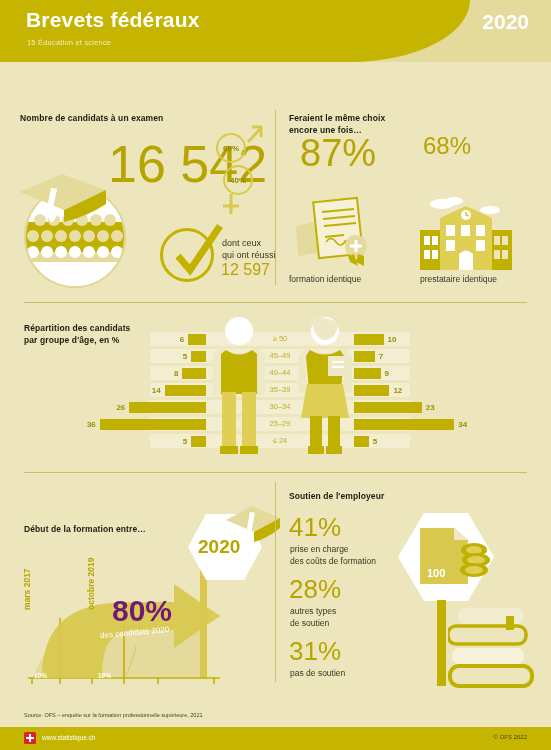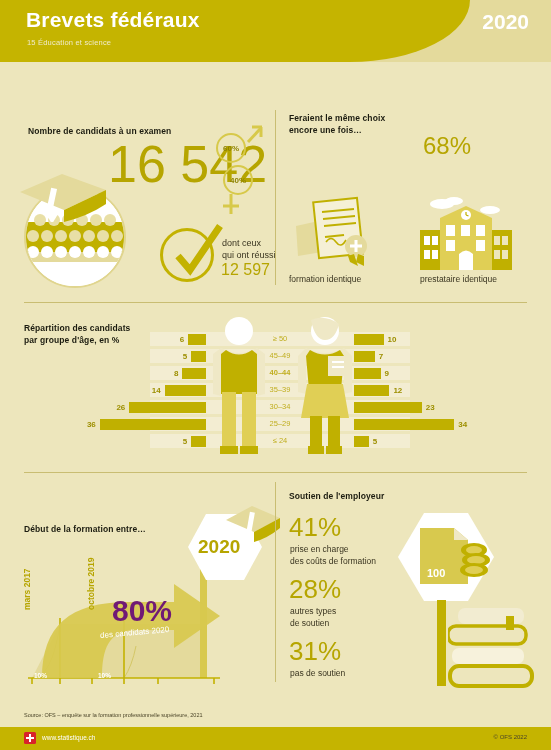--- a/index.html
+++ b/index.html
@@ -91,21 +91,21 @@
 <div id="page">
 
   <div class="header">
     <div class="header-bg-light"></div>
     <div class="header-bg-gold"></div>
     <div class="header-title">Brevets fédéraux</div>
     <div class="header-sub">15 Éducation et science</div>
     <div class="header-year">2020</div>
   </div>
 
-  <div class="sec-title" style="left:28px; top:112px;margin-top:13px;">Nombre de candidats à un examen</div>
+  <div class="sec-title" style="left:20px; top:112px;">Nombre de candidats à un examen</div>
 
   <div class="grad-circle">
     <div class="circ-band" style="top:0px;height:34px;background:#fff;"></div>
     <div class="circ-band" style="top:34px;height:30px;background:#C0B000;"></div>
     <div class="circ-band" style="top:64px;height:10px;background:#E4DA9C;"></div>
     <div class="circ-band" style="top:74px;height:28px;background:#fff;"></div>
     <div class="seed-row" style="top:26px;">
       <span class="seed" style="width:12px;height:12px;background:#E8DFA6;"></span>
       <span class="seed" style="width:12px;height:12px;background:#E8DFA6;"></span>
       <span class="seed" style="width:12px;height:12px;background:#E8DFA6;"></span>
@@ -166,20 +166,21 @@
 
   <div class="lbl succ-l1">dont ceux</div>
   <div class="lbl succ-l2">qui ont réussi</div>
   <div class="big-num succ-num">12 597</div>
 
   <div class="vr" style="left:275px; top:110px; height:175px;"></div>
 
   <div class="sec-title" style="left:289px; top:112px;">Feraient le même choix</div>
   <div class="sec-title" style="left:289px; top:124px;">encore une fois…</div>
 
+  <div class="big-num pct-87">87%</div>
   <div class="big-num pct-68">68%</div>
 
   <svg style="position:absolute;left:292px;top:196px;" width="88" height="74">
     <path d="M4,30 L22,26 L30,56 L6,60 Z" fill="#E4DA9C"></path>
     <rect x="24" y="4" width="44" height="56" fill="#F5F0D6" stroke="#C0B000" stroke-width="2" transform="rotate(-6 46 32)"></rect>
     <g stroke="#C0B000" stroke-width="2">
       <line x1="30" y1="16" x2="62" y2="13"></line>
       <line x1="31" y1="23" x2="63" y2="20"></line>
       <line x1="32" y1="30" x2="64" y2="27"></line>
       <line x1="33" y1="41" x2="52" y2="39"></line>
@@ -258,21 +259,21 @@
           <line x1="40" y1="51" x2="52" y2="51"></line>
         </g>
       <rect x="18" y="100" width="12" height="34" fill="#C0B000"></rect>
       <rect x="36" y="100" width="12" height="34" fill="#C0B000"></rect>
       <rect x="16" y="130" width="16" height="8" fill="#C0B000"></rect>
       <rect x="34" y="130" width="16" height="8" fill="#C0B000"></rect>
     </svg>
 
     <div class="agelabel" style="left:90px;top:0px;">≥ 50</div>
     <div class="agelabel" style="left:90px;top:17px;">45–49</div>
-    <div class="agelabel" style="left:90px;top:34px;font-weight:bold;">40–44</div>
+    <div class="agelabel" style="left:90px;top:34px;">40–44</div>
     <div class="agelabel" style="left:90px;top:51px;">35–39</div>
     <div class="agelabel" style="left:90px;top:68px;">30–34</div>
     <div class="agelabel" style="left:90px;top:85px;">25–29</div>
     <div class="agelabel" style="left:90px;top:102px;">≤ 24</div>
   </div>
 
   <div id="bars-left" style="position:absolute;left:0;top:0;width:551px;height:750px;pointer-events:none;">
       <div class="bar" style="left: 188.3px; top: 333.5px; width: 17.7px;"></div>
       <div class="barval" style="left: 172.3px; top: 333.5px; width: 12px; text-align: right;">6</div>
       <div class="bar" style="left: 191.25px; top: 350.5px; width: 14.75px;"></div>

